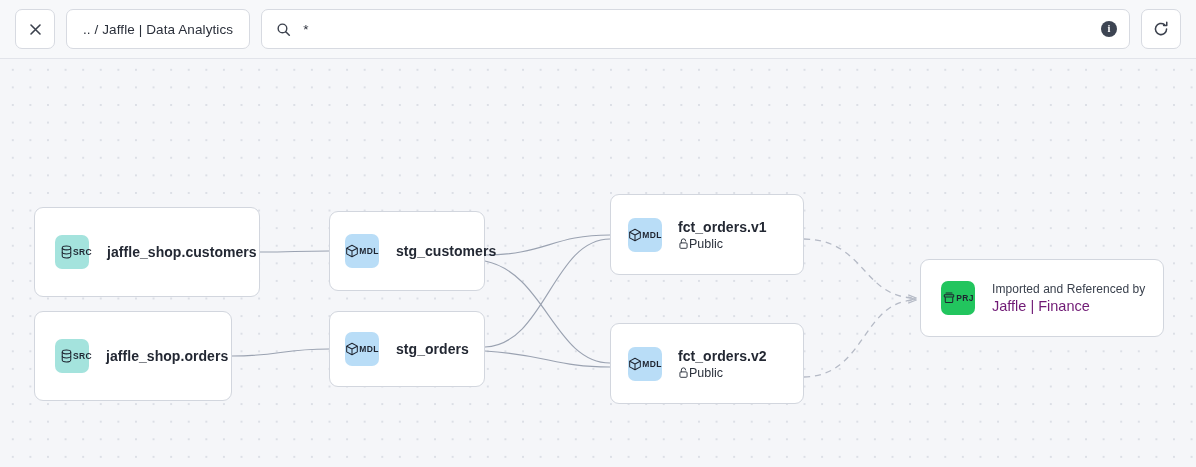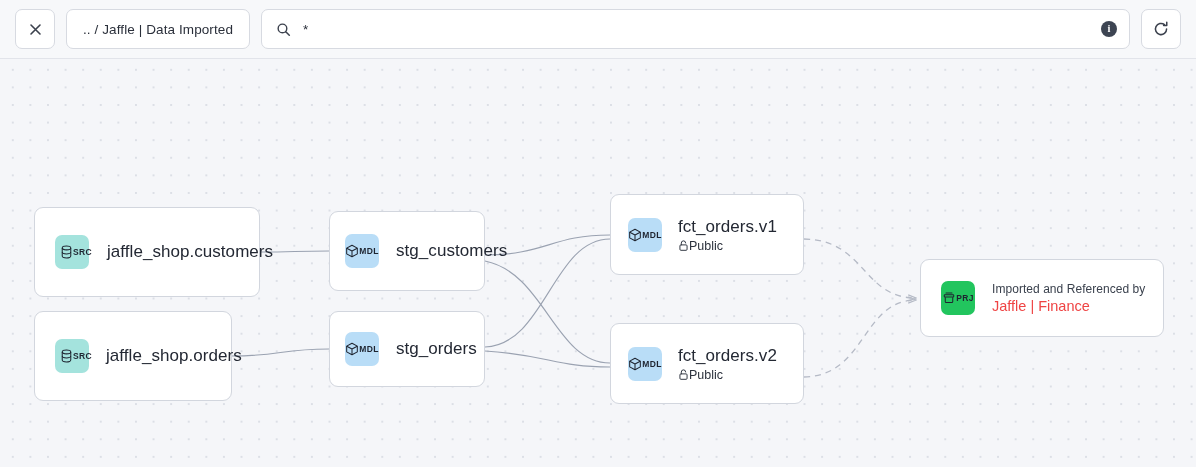--- a/index.html
+++ b/index.html
@@ -164,42 +164,43 @@
   .icon-mdl { background: #b9ddf7; }
   .icon-prj { background: #22c55e; }
 
   .node-body {
     display: flex;
     flex-direction: column;
     justify-content: center;
     min-width: 0;
   }
   .node-title {
-    font-size: 17px;
+    font-size: 14px;
     color: #232833;
     white-space: nowrap;
     letter-spacing: 0.05px;
+    font-weight: bold;
   }
   .node-sub {
     display: flex;
     align-items: center;
     font-size: 12.5px;
     color: #2c323d;
     margin-top: 2px;
     white-space: nowrap;
   }
   .node-over {
     font-size: 12px;
     color: #3a414d;
     white-space: nowrap;
     letter-spacing: 0.05px;
   }
   .node-name-lg {
     font-size: 14.5px;
-    color: #ef4444;
+    color: #701a75;
     white-space: nowrap;
     margin-top: 2px;
   }
 
   
   #n-src-customers { left: 34px;  top: 148px; width: 226px; height: 90px; padding: 0 0 0 20px; gap: 18px; }
   #n-src-orders    { left: 34px;  top: 252px; width: 198px; height: 90px; padding: 0 0 0 20px; gap: 17px; }
   #n-stg-customers { left: 329px; top: 152px; width: 156px; height: 80px; padding: 0 0 0 15px; gap: 17px; }
   #n-stg-orders    { left: 329px; top: 252px; width: 156px; height: 76px; padding: 0 0 0 15px; gap: 17px; }
   #n-fct-v1        { left: 610px; top: 135px; width: 194px; height: 81px; padding: 0 0 0 17px; gap: 16px; }
@@ -213,21 +214,21 @@
 
   <div class="toolbar">
 
     <div class="tb-btn">
       <svg width="15" height="15" viewBox="0 0 16 16">
         <path d="M3.2 3.2 L12.8 12.8 M12.8 3.2 L3.2 12.8" stroke="#3b414d" stroke-width="1.7" stroke-linecap="round" fill="none"></path>
       </svg>
     </div>
 
     <div class="breadcrumb">
-      <span>.. / Jaffle | Data Imported</span>
+      <span>.. / Jaffle | Data Analytics</span>
     </div>
 
     <div class="search-wrap">
       <svg width="15" height="15" viewBox="0 0 16 16">
         <circle cx="6.9" cy="6.9" r="4.6" stroke="#3b414d" stroke-width="1.5" fill="none"></circle>
         <path d="M10.4 10.4 L14.2 14.2" stroke="#3b414d" stroke-width="1.6" stroke-linecap="round"></path>
       </svg>
       <input class="search-input" type="text" value="*" style="">
       <div class="info-badge">
         <span>i</span>

